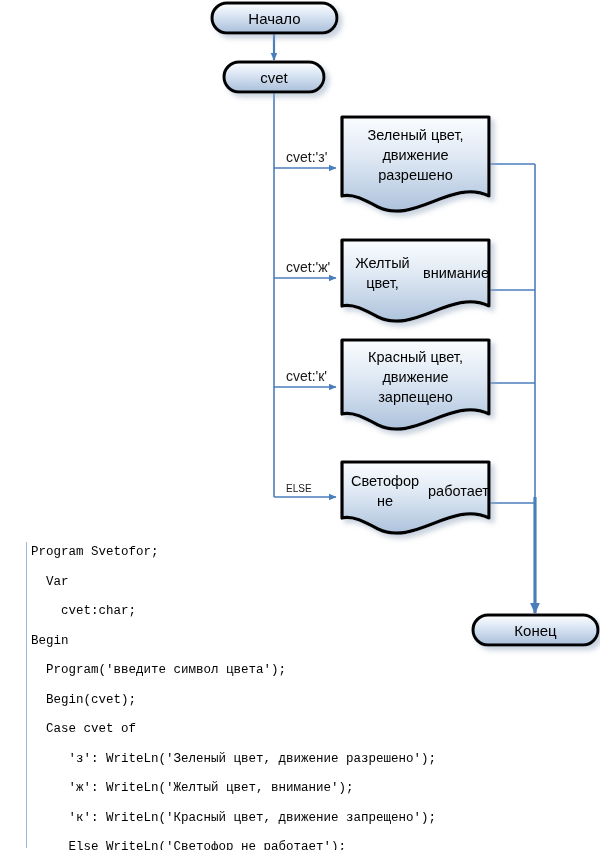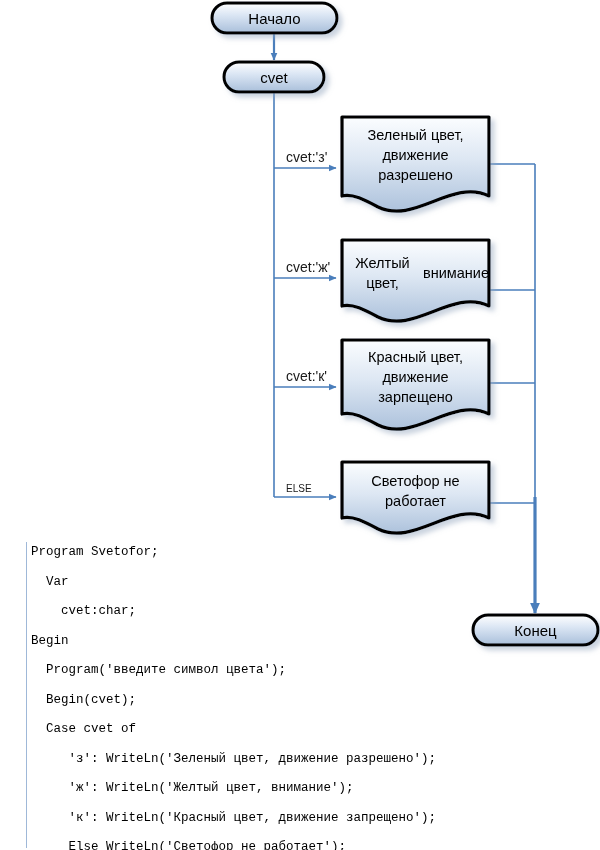--- a/index.html
+++ b/index.html
@@ -183,21 +183,21 @@
     <span>Желтый цвет,</span>
     <span>внимание</span>
   </div>
 
   <div class="shape-text doc-text" style="left:342px; top:342px; width:147px; height:70px; flex-direction:column;">
     <span>Красный цвет,</span>
     <span>движение</span>
     <span>зарпещено</span>
   </div>
 
-  <div class="shape-text doc-text" style="left:342px; top:466px; width:147px; height:50px; flex-direction:column;">
+  <div class="shape-text doc-text" style="left:342px; top:466px; width:147px; height:50px; flex-direction:row;">
     <span>Светофор не</span>
     <span>работает</span>
   </div>
 
   <div class="edge-label" style="left:286px; top:152px;">cvet:'з'</div>
   <div class="edge-label" style="left:286px; top:262px;">cvet:'ж'</div>
   <div class="edge-label" style="left:286px; top:371px;">cvet:'к'</div>
   <div class="edge-label" style="left:286px; top:483px; font-size:10px;">ELSE</div>
 
 </div>

